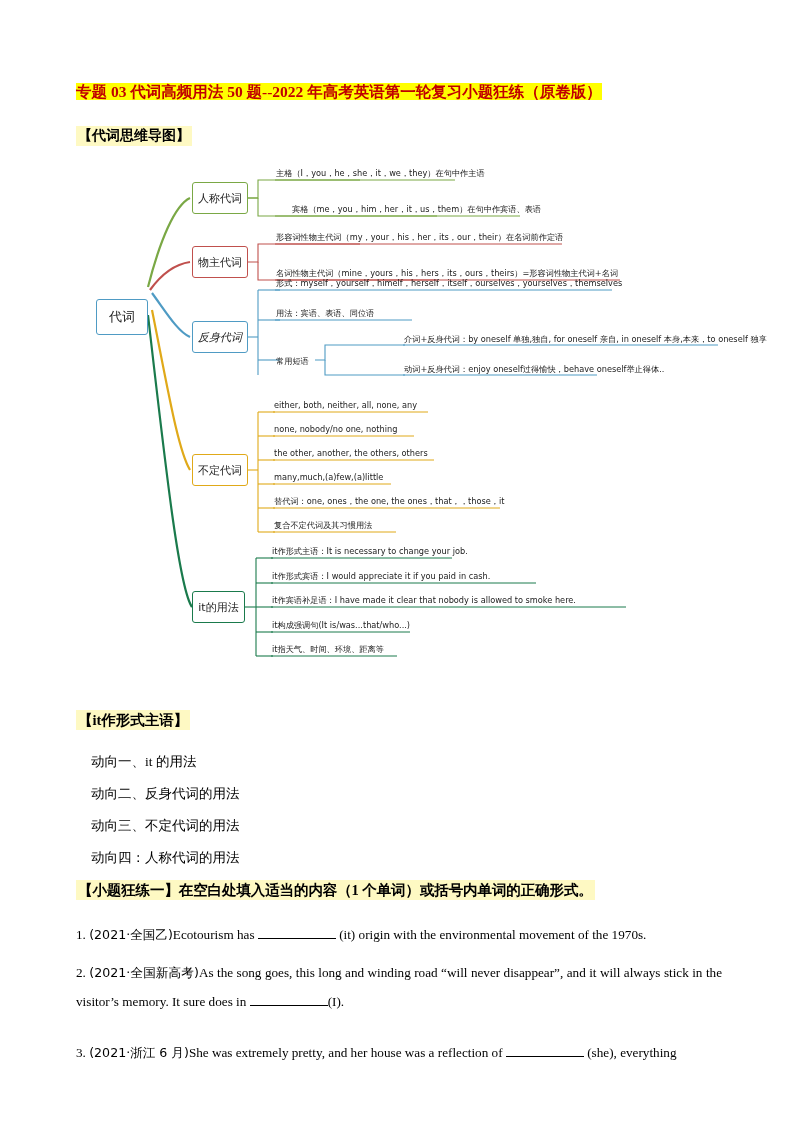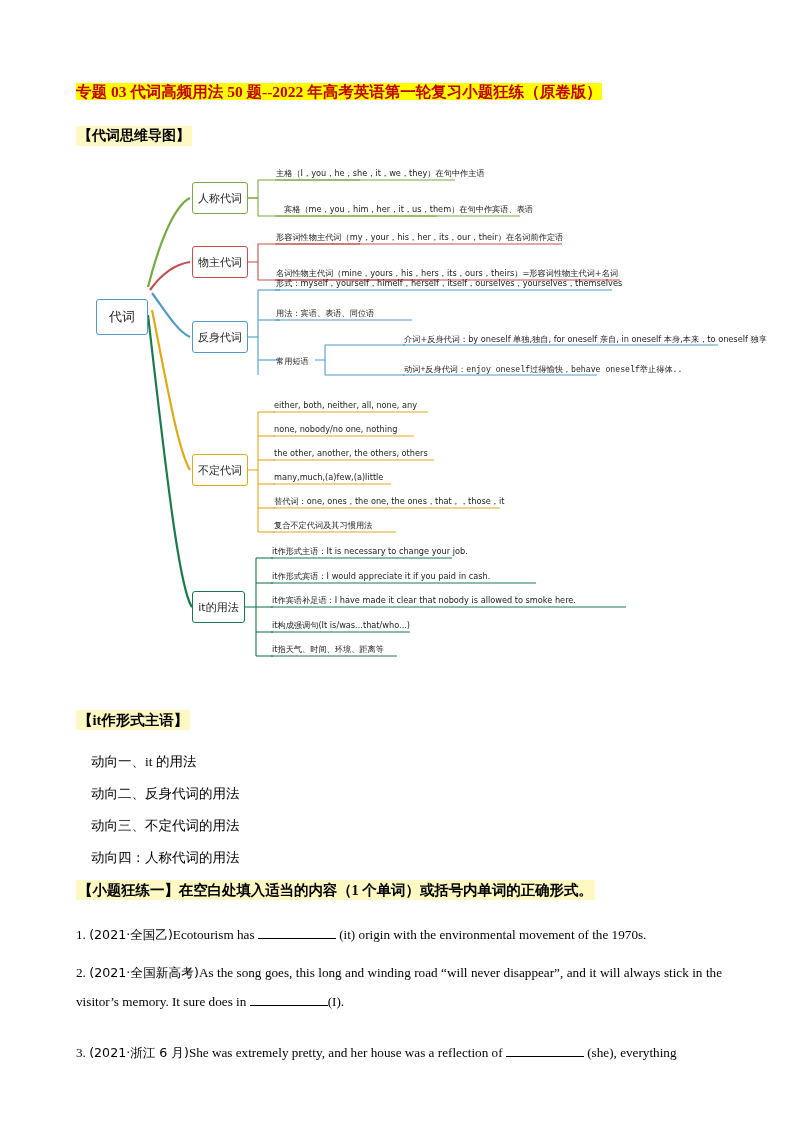--- a/index.html
+++ b/index.html
@@ -142,41 +142,41 @@
     <div class="node root" style="left:96px; top:115px; width:52px; height:36px; border-color:#4f9bc4;margin-top:24px;">
       <span>代词</span>
     </div>
 
     <div class="node" style="left:192px; top:22px; width:56px; height:32px; border-color:#7aa845;">
       <span>人称代词</span>
     </div>
     <div class="node" style="left:192px; top:86px; width:56px; height:32px; border-color:#c0504d;">
       <span>物主代词</span>
     </div>
-    <div class="node" style="left:192px; top:161px; width:56px; height:32px; border-color:#4f9bc4;">
+    <div class="node" style="left:192px; top:161px; width:56px; height:32px; border-color:#4f9bc4;font-style:italic;">
       <span>反身代词</span>
     </div>
     <div class="node" style="left:192px; top:294px; width:56px; height:32px; border-color:#e0a919;">
       <span>不定代词</span>
     </div>
     <div class="node" style="left:192px; top:431px; width:53px; height:32px; border-color:#1a7a4c;">
       <span>it的用法</span>
     </div>
 
     <div class="leaf" style="left:276px; top:8px;">主格（I，you，he，she，it，we，they）在句中作主语</div>
-    <div class="leaf" style="left:284px; top:44px;">宾格（me，you，him，her，it，us，them）在句中作宾语、表语</div>
+    <div class="leaf" style="left:292px; top:44px;">宾格（me，you，him，her，it，us，them）在句中作宾语、表语</div>
 
     <div class="leaf" style="left:276px; top:72px;">形容词性物主代词（my，your，his，her，its，our，their）在名词前作定语</div>
     <div class="leaf" style="left:276px; top:108px;">名词性物主代词（mine，yours，his，hers，its，ours，theirs）=形容词性物主代词+名词</div>
 
     <div class="leaf" style="left:276px; top:118px;">形式：myself，yourself，himelf，herself，itself，ourselves，yourselves，themselves</div>
     <div class="leaf" style="left:276px; top:148px;">用法：宾语、表语、同位语</div>
     <div class="sublabel" style="left:276px; top:196px;">常用短语</div>
     <div class="leaf" style="left:404px; top:174px;">介词+反身代词：by oneself 单独,独自, for oneself 亲自, in oneself 本身,本来，to oneself 独享</div>
-    <div class="leaf" style="left:404px; top:204px;font-family:Liberation Mono, monospace;">动词+反身代词：enjoy oneself过得愉快，behave oneself举止得体..</div>
+    <div class="leaf" style="left:404px; top:204px;">动词+反身代词：enjoy oneself过得愉快，behave oneself举止得体..</div>
 
     <div class="leaf" style="left:274px; top:240px;">either, both, neither, all, none, any</div>
     <div class="leaf" style="left:274px; top:264px;">none, nobody/no one, nothing</div>
     <div class="leaf" style="left:274px; top:288px;">the other, another, the others, others</div>
     <div class="leaf" style="left:274px; top:312px;">many,much,(a)few,(a)little</div>
     <div class="leaf" style="left:274px; top:336px;">替代词：one, ones，the one, the ones，that，，those，it</div>
     <div class="leaf" style="left:274px; top:360px;">复合不定代词及其习惯用法</div>
 
     <div class="leaf" style="left:272px; top:386px;">it作形式主语：It is necessary to change your job.</div>
     <div class="leaf" style="left:272px; top:411px;">it作形式宾语：I would appreciate it if you paid in cash.</div>

